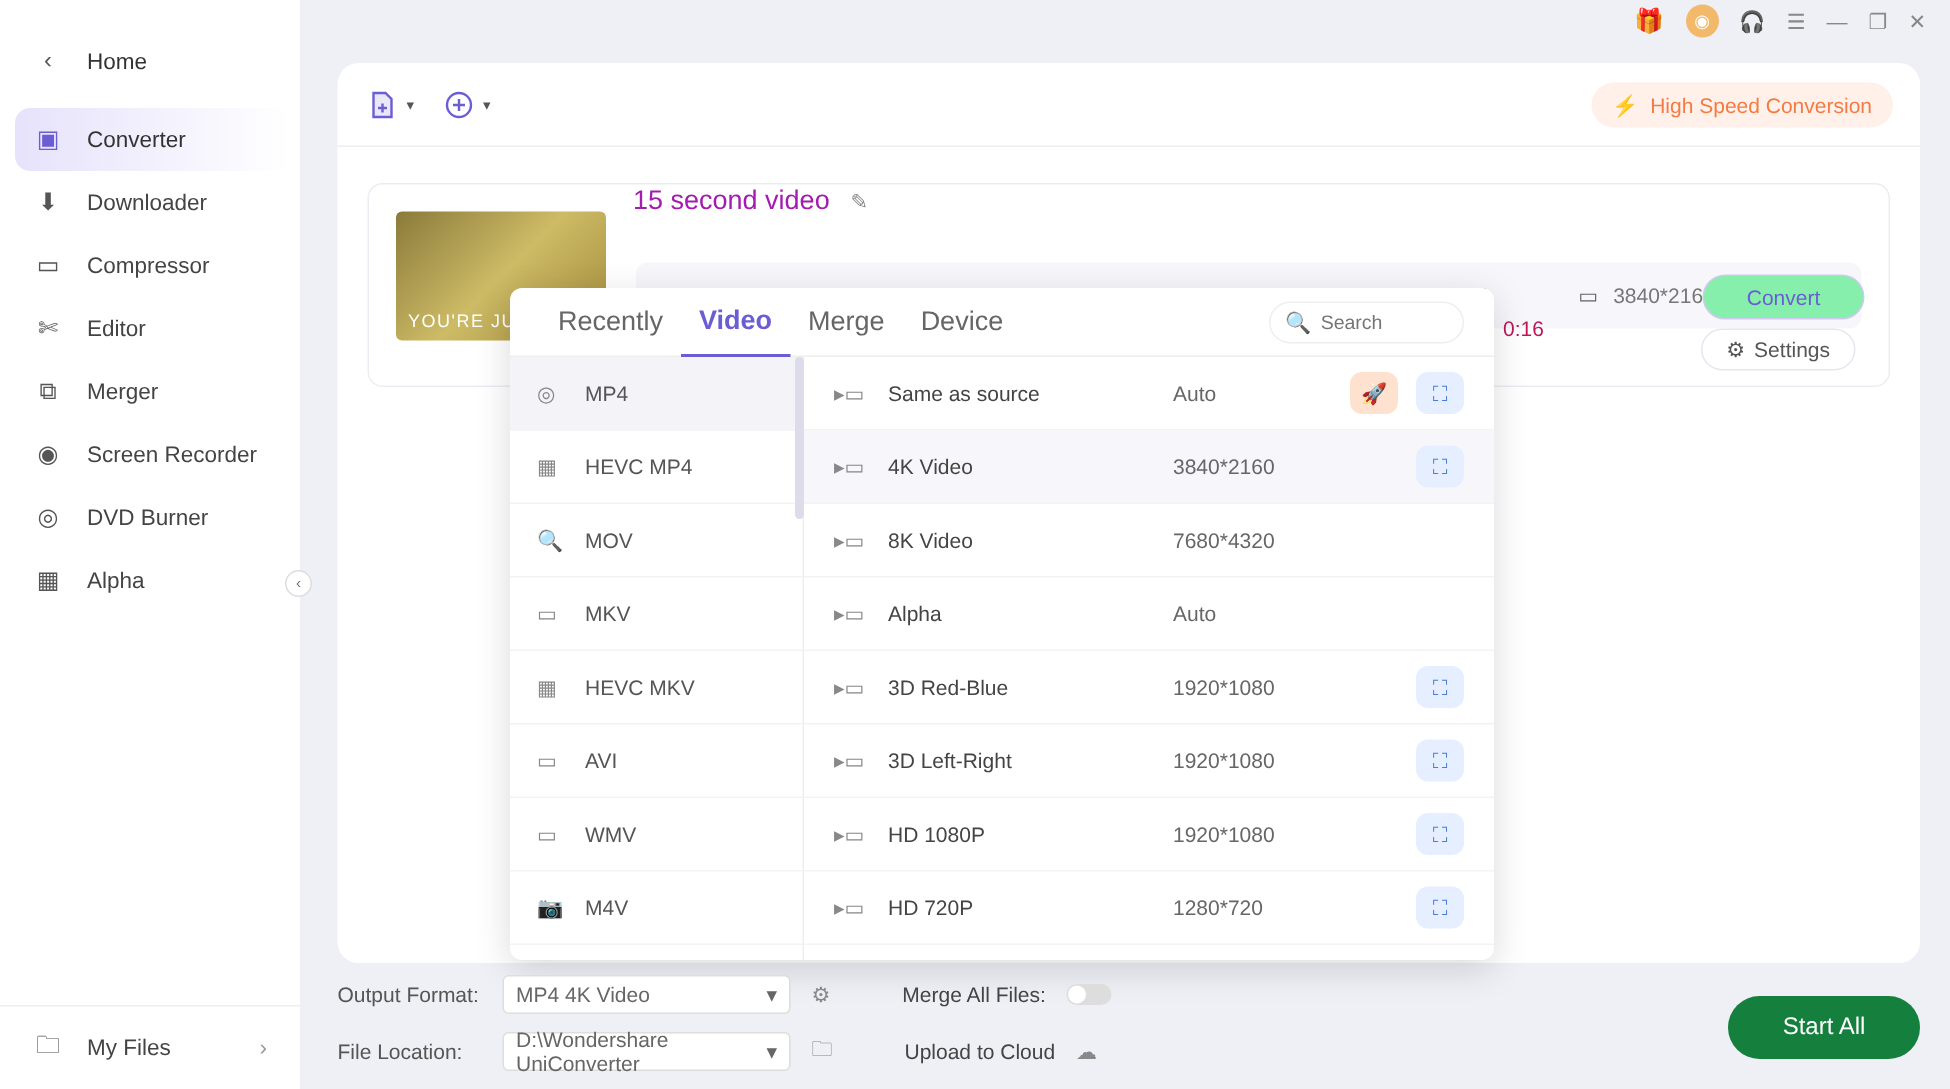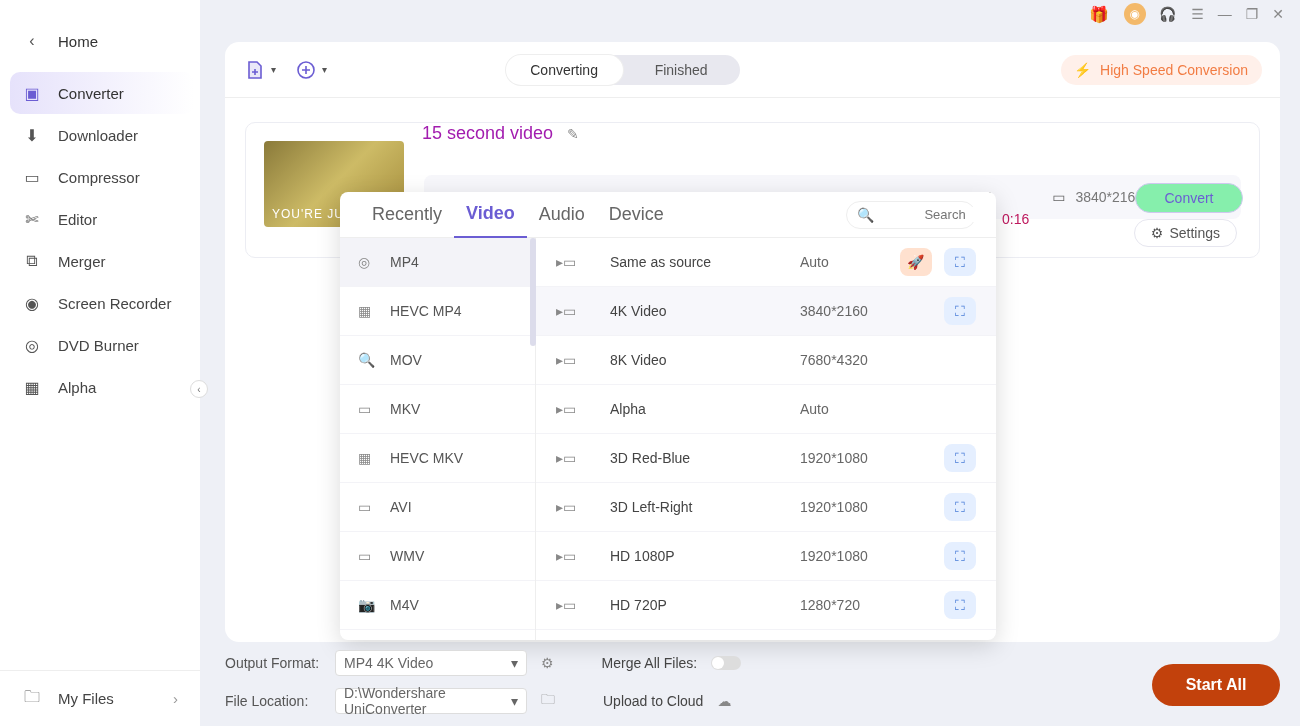--- a/index.html
+++ b/index.html
@@ -38,37 +38,37 @@
 .card-tools { position:absolute; left:178px; bottom:10px; display:flex; gap:28px; color:#777;}
 .card-tools span{cursor:pointer;}
 .settings-btn { position:absolute; right:22px; bottom:10px; border:1px solid #e6e6ef; border-radius:16px; height:28px; padding:0 16px; display:flex; align-items:center; gap:6px; color:#555; cursor:pointer; background:#fff;}
 .footer { position:absolute; left:225px; right:20px; bottom:12px; height:64px; display:flex; flex-direction:column; justify-content:space-between;}
 .frow{display:flex; align-items:center; gap:14px;}
 .flabel{color:#555; width:96px;}
 .fselect{ width:192px; height:26px; border:1px solid #ddd; border-radius:4px; background:#fff; padding:0 8px; display:flex; align-items:center; justify-content:space-between; color:#666; cursor:pointer;}
 .ficon{color:#888;}
 .ftoggle{width:30px; height:14px; background:#ddd; border-radius:8px; position:relative; cursor:pointer;}
 .ftoggle::after{content:""; width:12px; height:12px; background:#fff; border-radius:50%; position:absolute; left:1px; top:1px;}
-.startall{ position:absolute; right:0; bottom:8px; width:128px; height:42px; border-radius:22px; background:#c2410c; color:#fff; display:flex; align-items:center; justify-content:center; font-size:16px; cursor:pointer;font-weight:bold;}
+.startall{ position:absolute; right:0; bottom:8px; width:128px; height:42px; border-radius:22px; background:#15803d; color:#fff; display:flex; align-items:center; justify-content:center; font-size:16px; cursor:pointer;}
 
 .pop { position:absolute; left:340px; top:192px; width:656px; height:448px; background:#fff; border-radius:8px; box-shadow:0 6px 24px rgba(0,0,0,.15); display:flex; flex-direction:column; overflow:hidden;}
 .pop-tabs{ display:flex; align-items:center; padding:0 20px; height:46px; border-bottom:1px solid #eee;}
 .ptab{ padding:0 12px; height:46px; display:flex; align-items:center; color:#666; cursor:pointer; font-size:18px;}
 .ptab.active{ color:#6b5dd3; font-weight:600; border-bottom:2px solid #6b5dd3;text-align:right;}
 .psearch{ margin-left:auto; width:130px; height:28px; border:1px solid #eee; border-radius:14px; display:flex; align-items:center; padding:0 10px; color:#aaa; gap:6px;}
-.psearch input{border:none; outline:none; width:80px; font-size:13px;margin-left:44px;}
+.psearch input{border:none; outline:none; width:80px; font-size:13px;}
 .pop-body{flex:1; display:flex; overflow:hidden;}
 .fmt-col{ width:196px; border-right:1px solid #eee; overflow-y:auto;}
 .fmt-itm{ height:49px; display:flex; align-items:center; gap:14px; padding:0 18px; border-bottom:1px solid #f3f3f7; cursor:pointer; color:#555;}
 .fmt-itm.active{ background:#f3f3f8;}
 .fmt-ico{ width:18px; color:#888; font-size:14px;}
 .pres-col{ flex:1; overflow-y:auto;}
 .pres-itm{ height:49px; display:flex; align-items:center; padding:0 20px; border-bottom:1px solid #f3f3f7; cursor:pointer;}
 .pres-itm .pico{width:22px; color:#888; margin-right:14px;}
-.pres-itm .pname{ width:190px; color:#444;margin-left:18px;}
+.pres-itm .pname{ width:190px; color:#444;}
 .pres-itm .pres{ color:#666;}
 .pres-itm .pactions{ margin-left:auto; display:flex; gap:12px;}
 .chip{ width:32px; height:28px; border-radius:8px; display:flex; align-items:center; justify-content:center; cursor:pointer;}
 .chip.blue{ background:#e5efff; color:#4a7dd8;}
 .chip.orange{ background:#ffe1cf; color:#f08a4a;}
 .pres-itm.hover{ background:#f7f7fb;}
 .scroll-ind{position:absolute; left:530px; top:238px; width:6px; height:108px; background:#dcdceb; border-radius:3px;}
 .time-right{position:absolute; left:1002px; top:211px; font-size:14px; color:#be185d;}
 svg{display:block;}
 </style>
@@ -144,24 +144,20 @@
         </svg>
     </span>
       <span class="caret">▾</span>
     <span class="docplus">
       <svg width="20" height="20" viewBox="0 0 20 20">
           <circle cx="10" cy="10" r="8" stroke="#6b5dd3" stroke-width="1.6" fill="none"></circle>
           <path stroke="#6b5dd3" stroke-width="1.6" d="M10 6v8M6 10h8"></path>
         </svg>
     </span>
       <span class="caret">▾</span>
-    <div class="segment">
-      <div class="seg-btn active">Converting</div>
-      <div class="seg-btn">Finished</div>
-    </div>
     <div class="hsconv">
       <span class="bolt">⚡</span>
       <span>High Speed Conversion</span>
     </div>
   </div>
 
   <div class="card">
     <div class="thumb"></div>
     <div>
       <span class="card-title">15 second video</span>
@@ -198,21 +194,21 @@
     </div>
   </div>
 </div>
 
 <div class="time-right">0:16</div>
 
 <div class="pop">
   <div class="pop-tabs">
     <div class="ptab">Recently</div>
     <div class="ptab active">Video</div>
-    <div class="ptab">Audio</div>
+    <div class="ptab">Merge</div>
     <div class="ptab">Device</div>
     <div class="psearch">
       <span>🔍</span>
       <input placeholder="Search" style="">
     </div>
   </div>
   <div class="pop-body">
     <div class="fmt-col">
       <div class="fmt-itm active">
           <span class="fmt-ico">◎</span>

